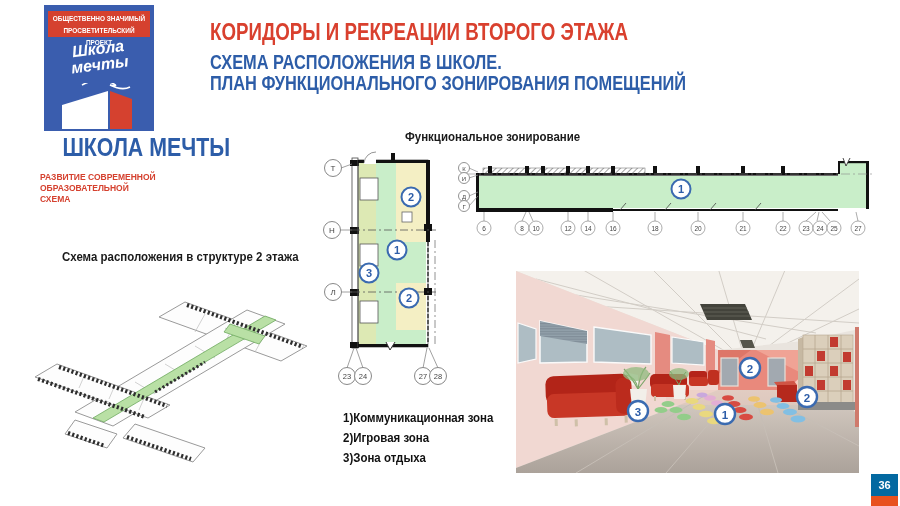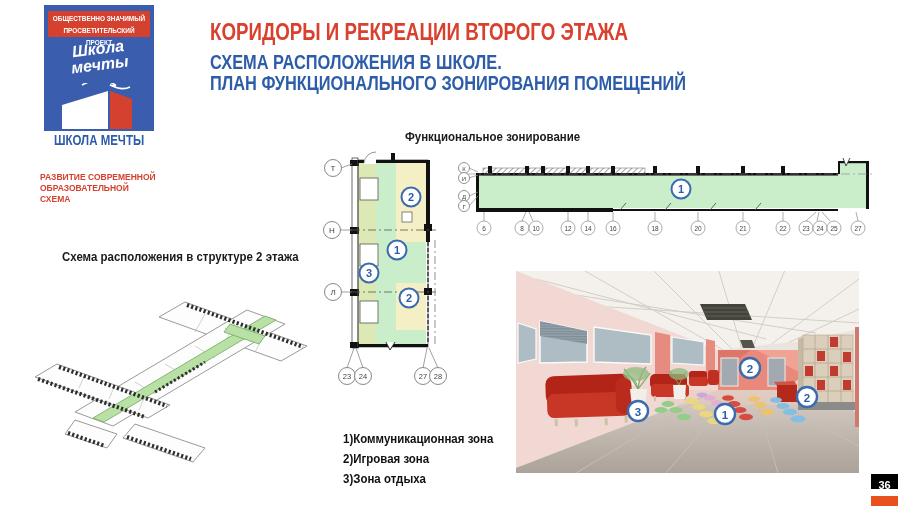--- a/index.html
+++ b/index.html
@@ -11,27 +11,27 @@
   .title-red{left:210px;top:18px;font-size:24px;font-weight:bold;color:#d9402e;letter-spacing:0px;}
   .sub-blue1{left:210px;top:50px;font-size:21px;font-weight:bold;color:#2d5da8;}
   .sub-blue2{left:210px;top:71px;font-size:21px;font-weight:bold;color:#2d5da8;}
   .lbl-black{font-size:13.5px;font-weight:bold;color:#1a1a1a;}
   .logo-box{left:44px;top:5px;width:110px;height:126px;background:#3a5dae;}
   .logo-band{position:absolute;left:4px;top:6px;width:102px;height:26px;background:#d5412f;
              color:#fff;font-size:7px;font-weight:bold;text-align:center;line-height:12px;padding-top:2px;box-sizing:border-box;}
   .logo-band div{transform:scaleX(.92);transform-origin:50% 50%;}
   .logo-script{position:absolute;left:0;top:36px;width:110px;text-align:center;color:#fff;
                font-style:italic;font-weight:bold;font-size:16px;line-height:16px;transform:rotate(-7deg);}
-  .logo-name{left:44px;top:132px;width:110px;text-align:center;font-size:14px;font-weight:bold;color:#2d5da8;}
+  .logo-name{left:44px;top:132px;width:110px;text-align:center;font-size:26px;font-weight:bold;color:#2d5da8;}
   .logo-name span{display:inline-block;transform:scaleX(.82);transform-origin:50% 50%;white-space:nowrap;}
   .logo-tag{left:40px;top:172px;width:118px;text-align:left;font-size:8.5px;font-weight:bold;color:#d5412f;line-height:11px;}
-  .legend{left:343px;top:408px;font-size:13.5px;font-weight:bold;color:#111;line-height:20px;margin-top:21px;}
+  .legend{left:343px;top:408px;font-size:13.5px;font-weight:bold;color:#111;line-height:20px;}
   .legend div{transform:scaleX(.85);transform-origin:0 50%;white-space:nowrap;}
   .badge{left:871px;top:474px;width:27px;height:32px;}
-  .badge .b{position:absolute;left:0;top:0;width:27px;height:15px;background:#000000;color:#fff;
+  .badge .b{position:absolute;left:0;top:0;width:27px;height:22px;background:#0369a1;color:#fff;
             font-size:11px;font-weight:bold;text-align:center;line-height:22px;}
   .badge .r{position:absolute;left:0;top:22px;width:27px;height:10px;background:#e8511e;}
   svg text{font-family:"Liberation Sans",sans-serif;}
 </style>
 </head>
 <body>
 
 <div class="slide">
 
   <div class="abs logo-box">

